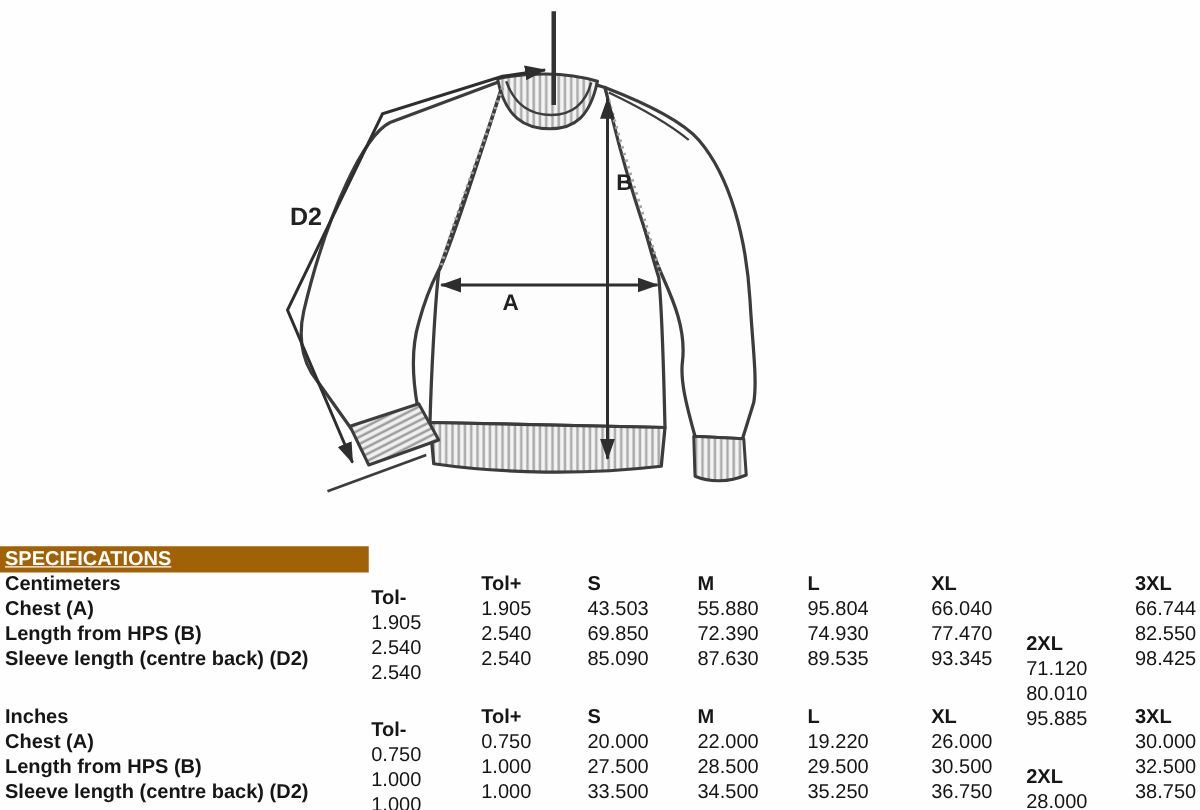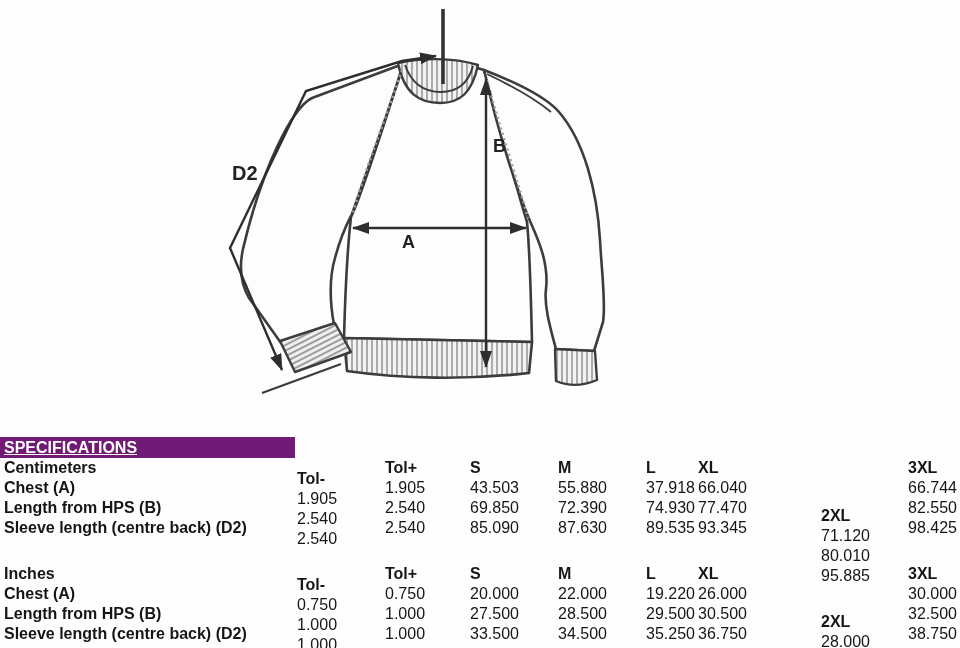--- a/index.html
+++ b/index.html
@@ -7,30 +7,30 @@
     width:960px;height:648px;position:relative;overflow:hidden;
     background:#fefefe;color:#161616;
     font-family:"Liberation Sans","DejaVu Sans",sans-serif;
   }
   #stage{position:absolute;inset:0;width:960px;height:648px;}
   
   #diagram{position:absolute;left:0;top:0;width:960px;height:437px;}
   
   .spec-bar{
     position:absolute;left:0;top:437px;width:295px;height:21px;
-    background:#701a75;color:#ffffff;
+    background:#a16207;color:#ffffff;
     font-weight:bold;font-size:16px;line-height:21px;
   }
   .spec-bar span{margin-left:4px;text-decoration:underline;white-space:nowrap;}
   
   .trow{position:absolute;left:0;width:960px;height:20px;font-size:16px;line-height:20px;}
   .cell{position:absolute;top:0;white-space:nowrap;}
   .b{font-weight:bold;}
   .c0{left:4px;}  .c1{left:297px;margin-top:11px;} .c2{left:385px;} .c3{left:470px;}
-  .c4{left:558px;} .c5{left:646px;} .c6{left:698px;} .c7{left:821px;margin-top:48px;} .c8{left:908px;}
+  .c4{left:558px;} .c5{left:646px;} .c6{left:745px;} .c7{left:821px;margin-top:48px;} .c8{left:908px;}
 </style>
 </head>
 <body>
 
 <div id="stage">
 
   <svg id="diagram" viewBox="0 0 960 437" xmlns="http://www.w3.org/2000/svg">
     <defs>
       <marker id="ahE" markerUnits="userSpaceOnUse" markerWidth="22" markerHeight="16" refX="16" refY="6" orient="auto">
         <path d="M0,0 L17,6 L0,12 Z" fill="#2e2e2e"></path>
@@ -102,21 +102,21 @@
     <span class="cell c6 b">XL</span>
     <span class="cell c7 b">2XL</span>
     <span class="cell c8 b">3XL</span>
   </div>
   <div class="trow" style="top:478px">
     <span class="cell c0 b">Chest (A)</span>
     <span class="cell c1">1.905</span>
     <span class="cell c2">1.905</span>
     <span class="cell c3">43.503</span>
     <span class="cell c4">55.880</span>
-    <span class="cell c5">37.918</span>
+    <span class="cell c5">95.804</span>
     <span class="cell c6">66.040</span>
     <span class="cell c7">71.120</span>
     <span class="cell c8">66.744</span>
   </div>
   <div class="trow" style="top:498px">
     <span class="cell c0 b">Length from HPS (B)</span>
     <span class="cell c1">2.540</span>
     <span class="cell c2">2.540</span>
     <span class="cell c3">69.850</span>
     <span class="cell c4">72.390</span>

